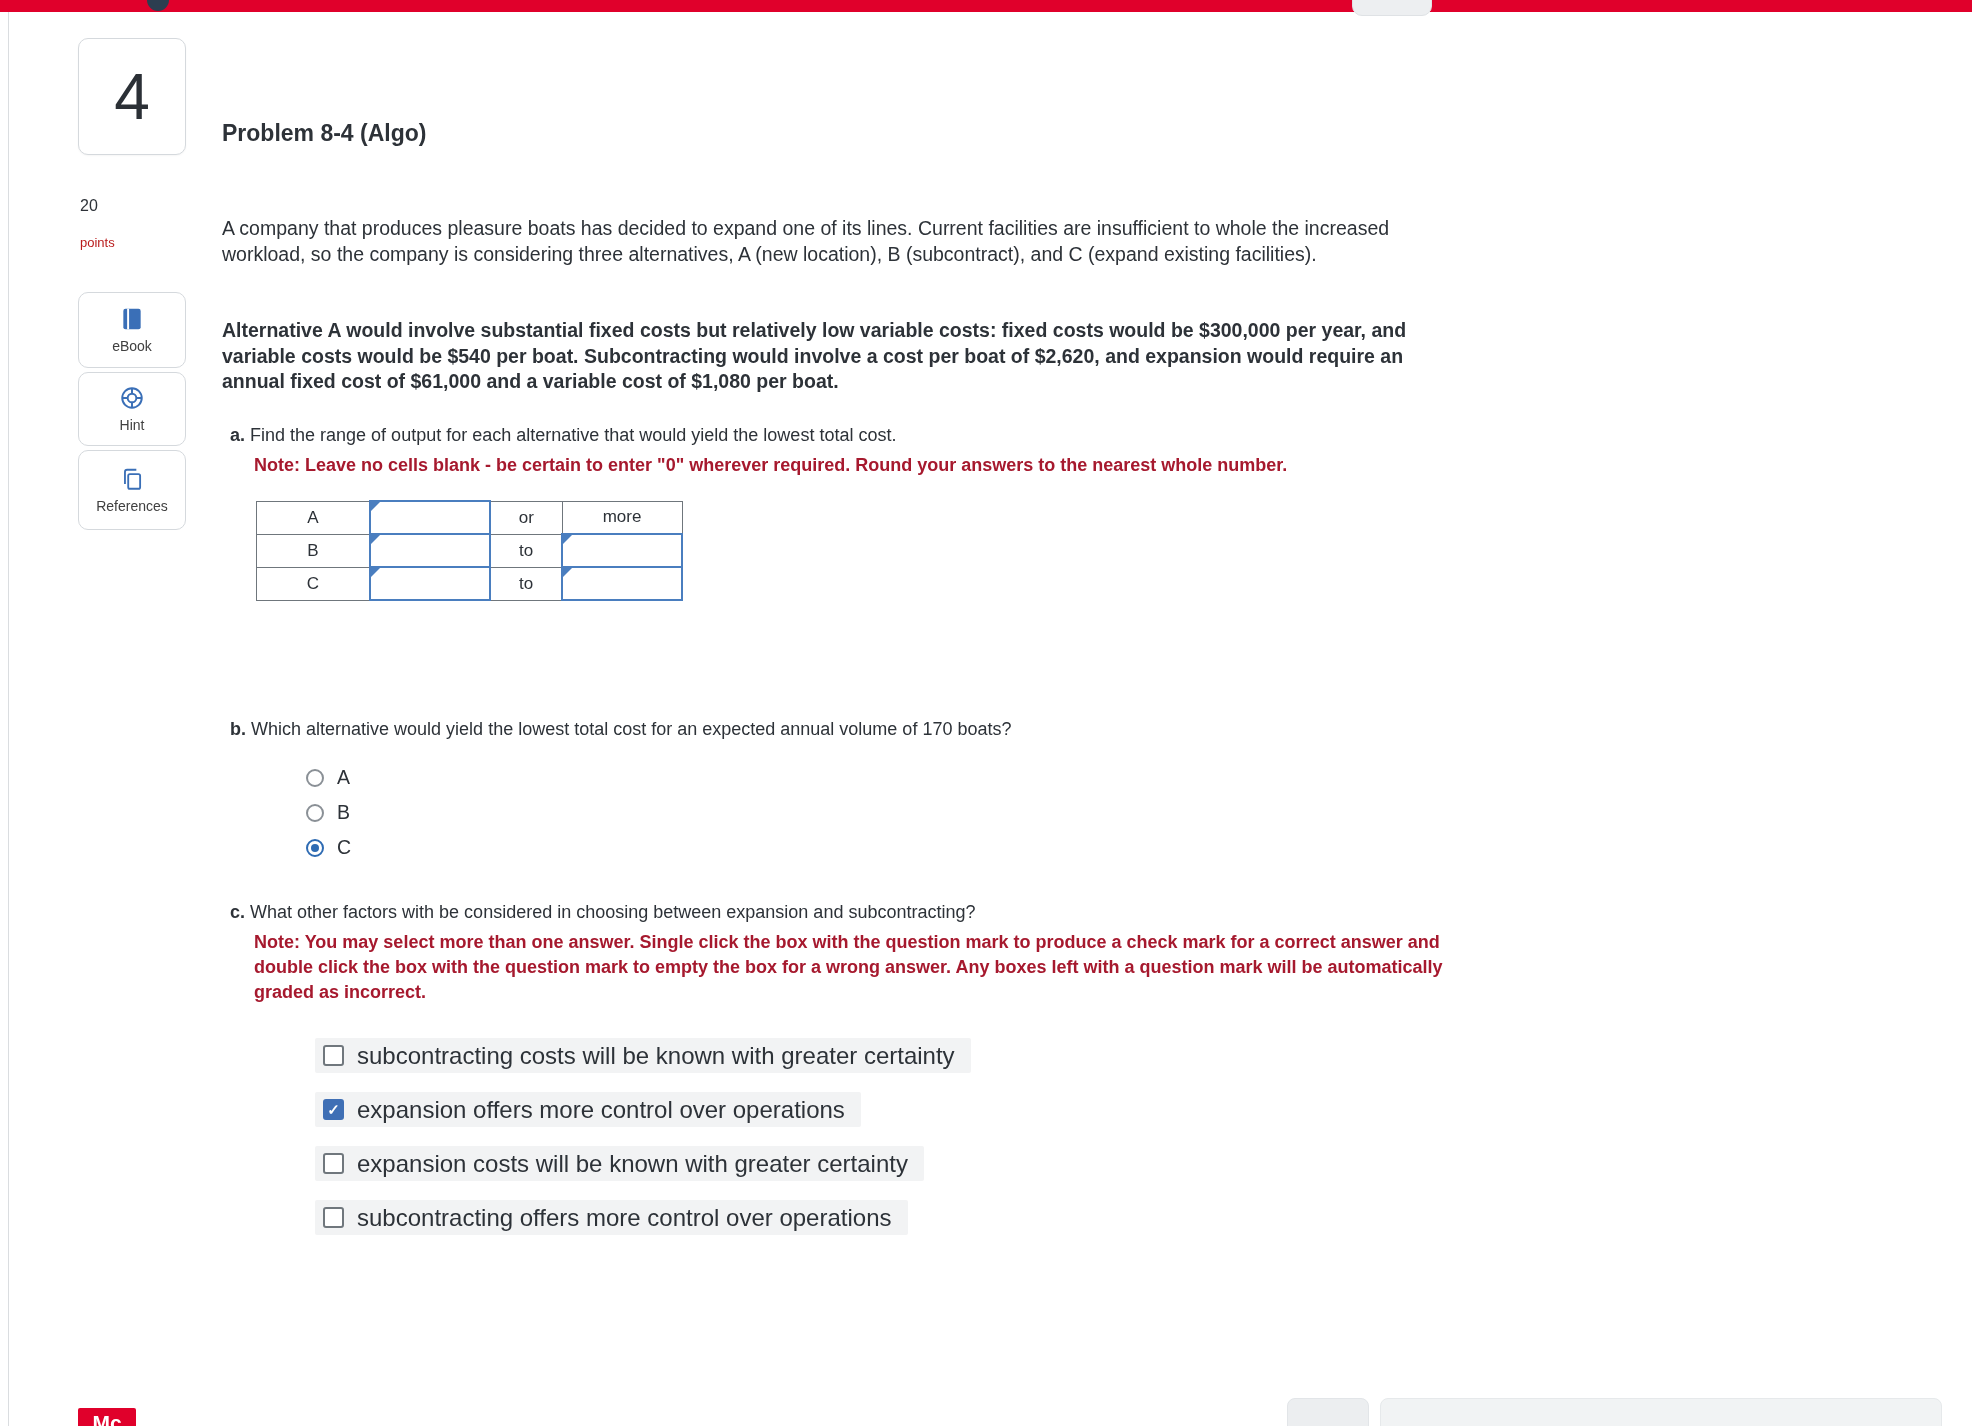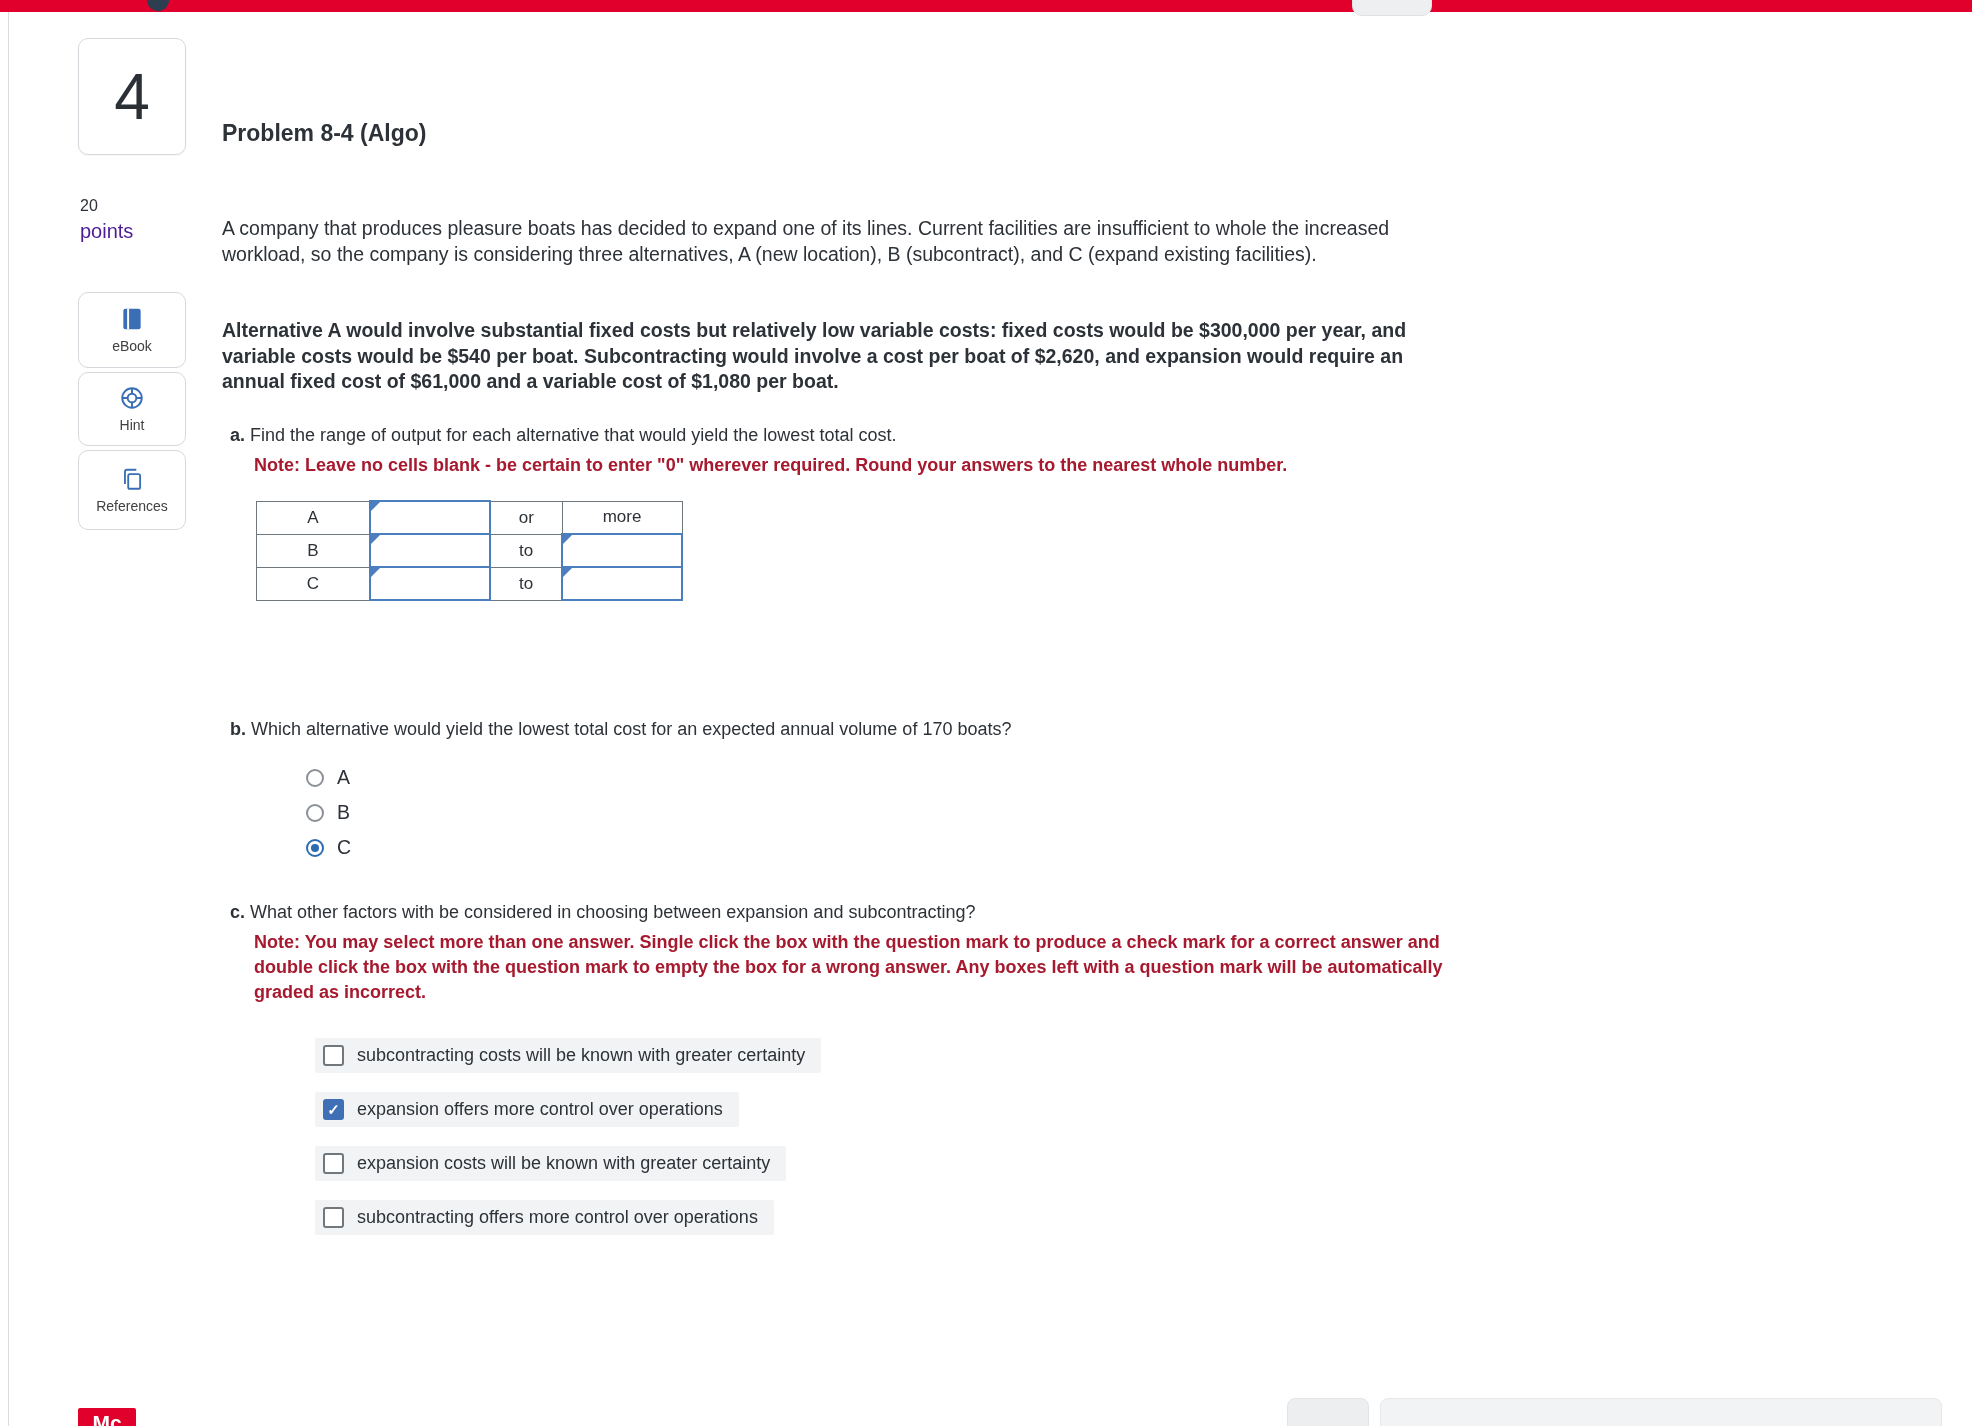--- a/index.html
+++ b/index.html
@@ -11,21 +11,21 @@
   .topbar-avatar{position:absolute;left:147px;top:-11px;width:22px;height:22px;border-radius:50%;background:#2c3e50;}
   .topbar-pill{position:absolute;left:1352px;top:-10px;width:78px;height:24px;border-radius:10px;background:#edeff1;border:1px solid #dfe2e5;}
   .left-rule{position:absolute;left:8px;top:12px;width:1px;height:1414px;background:#dadde0;}
 
   
   .qcard{position:absolute;left:78px;top:38px;width:106px;height:115px;border:1px solid #d5d9dd;border-radius:10px;background:#fff;
          display:flex;align-items:center;justify-content:center;box-shadow:0 1px 2px rgba(0,0,0,0.04);}
   .qnum{font-size:64px;font-weight:500;color:#2b3036;}
   .points{position:absolute;left:80px;top:197px;}
   .points-value{font-size:16px;color:#2d3238;}
-  .points-label{font-size:20px;color:#4c1d95;margin-top:5px;}
+  .points-label{font-size:13px;color:#b91c1c;margin-top:20px;}
   .tool{position:absolute;left:78px;width:106px;border:1px solid #d5d9dd;border-radius:10px;background:#fff;
         display:flex;flex-direction:column;align-items:center;justify-content:center;gap:6px;cursor:pointer;}
   .tool-ebook{top:292px;height:74px;}
   .tool-hint{top:372px;height:72px;}
   .tool-references{top:450px;height:78px;}
   .tool-label{font-size:14px;color:#404040;}
 
   
   .title{position:absolute;left:222px;top:120px;margin:0;font-size:23px;font-weight:bold;color:#2d3238;}
   .para{position:absolute;left:222px;width:1215px;margin:0;font-size:19.5px;line-height:25.5px;}
@@ -59,21 +59,21 @@
   .radio-label{font-size:19.5px;}
 
   
   .check-list{position:absolute;left:315px;top:1038px;}
   .check-row{display:flex;align-items:center;gap:13px;height:35px;background:#f2f3f4;border-radius:2px;
              padding:0 16px 0 8px;margin-bottom:19px;width:fit-content;cursor:pointer;}
   .checkbox{width:21px;height:21px;border-radius:3px;border:2px solid #70777d;background:#fff;box-sizing:border-box;
             display:flex;align-items:center;justify-content:center;flex:none;}
   .checkbox.checked{background:#3f6fb5;border-color:#3f6fb5;}
   .checkbox.checked::after{content:"\2713";color:#fff;font-size:15px;font-weight:bold;line-height:1;}
-  .check-label{font-size:18px;}
+  .check-label{font-size:24px;}
 
   
   .mc-logo{position:absolute;left:78px;top:1408px;width:58px;height:30px;background:#e0002b;color:#fff;
            font-weight:bold;font-size:21px;display:flex;align-items:center;justify-content:center;border-radius:2px;}
   .footer-pill-1{position:absolute;left:1287px;top:1398px;width:80px;height:40px;background:#eceef0;border-radius:8px;border:1px solid #e2e5e8;}
   .footer-pill-2{position:absolute;left:1380px;top:1398px;width:560px;height:40px;background:#f1f3f4;border-radius:8px;border:1px solid #e6e9eb;}
 </style>
 </head>
 <body>
 

